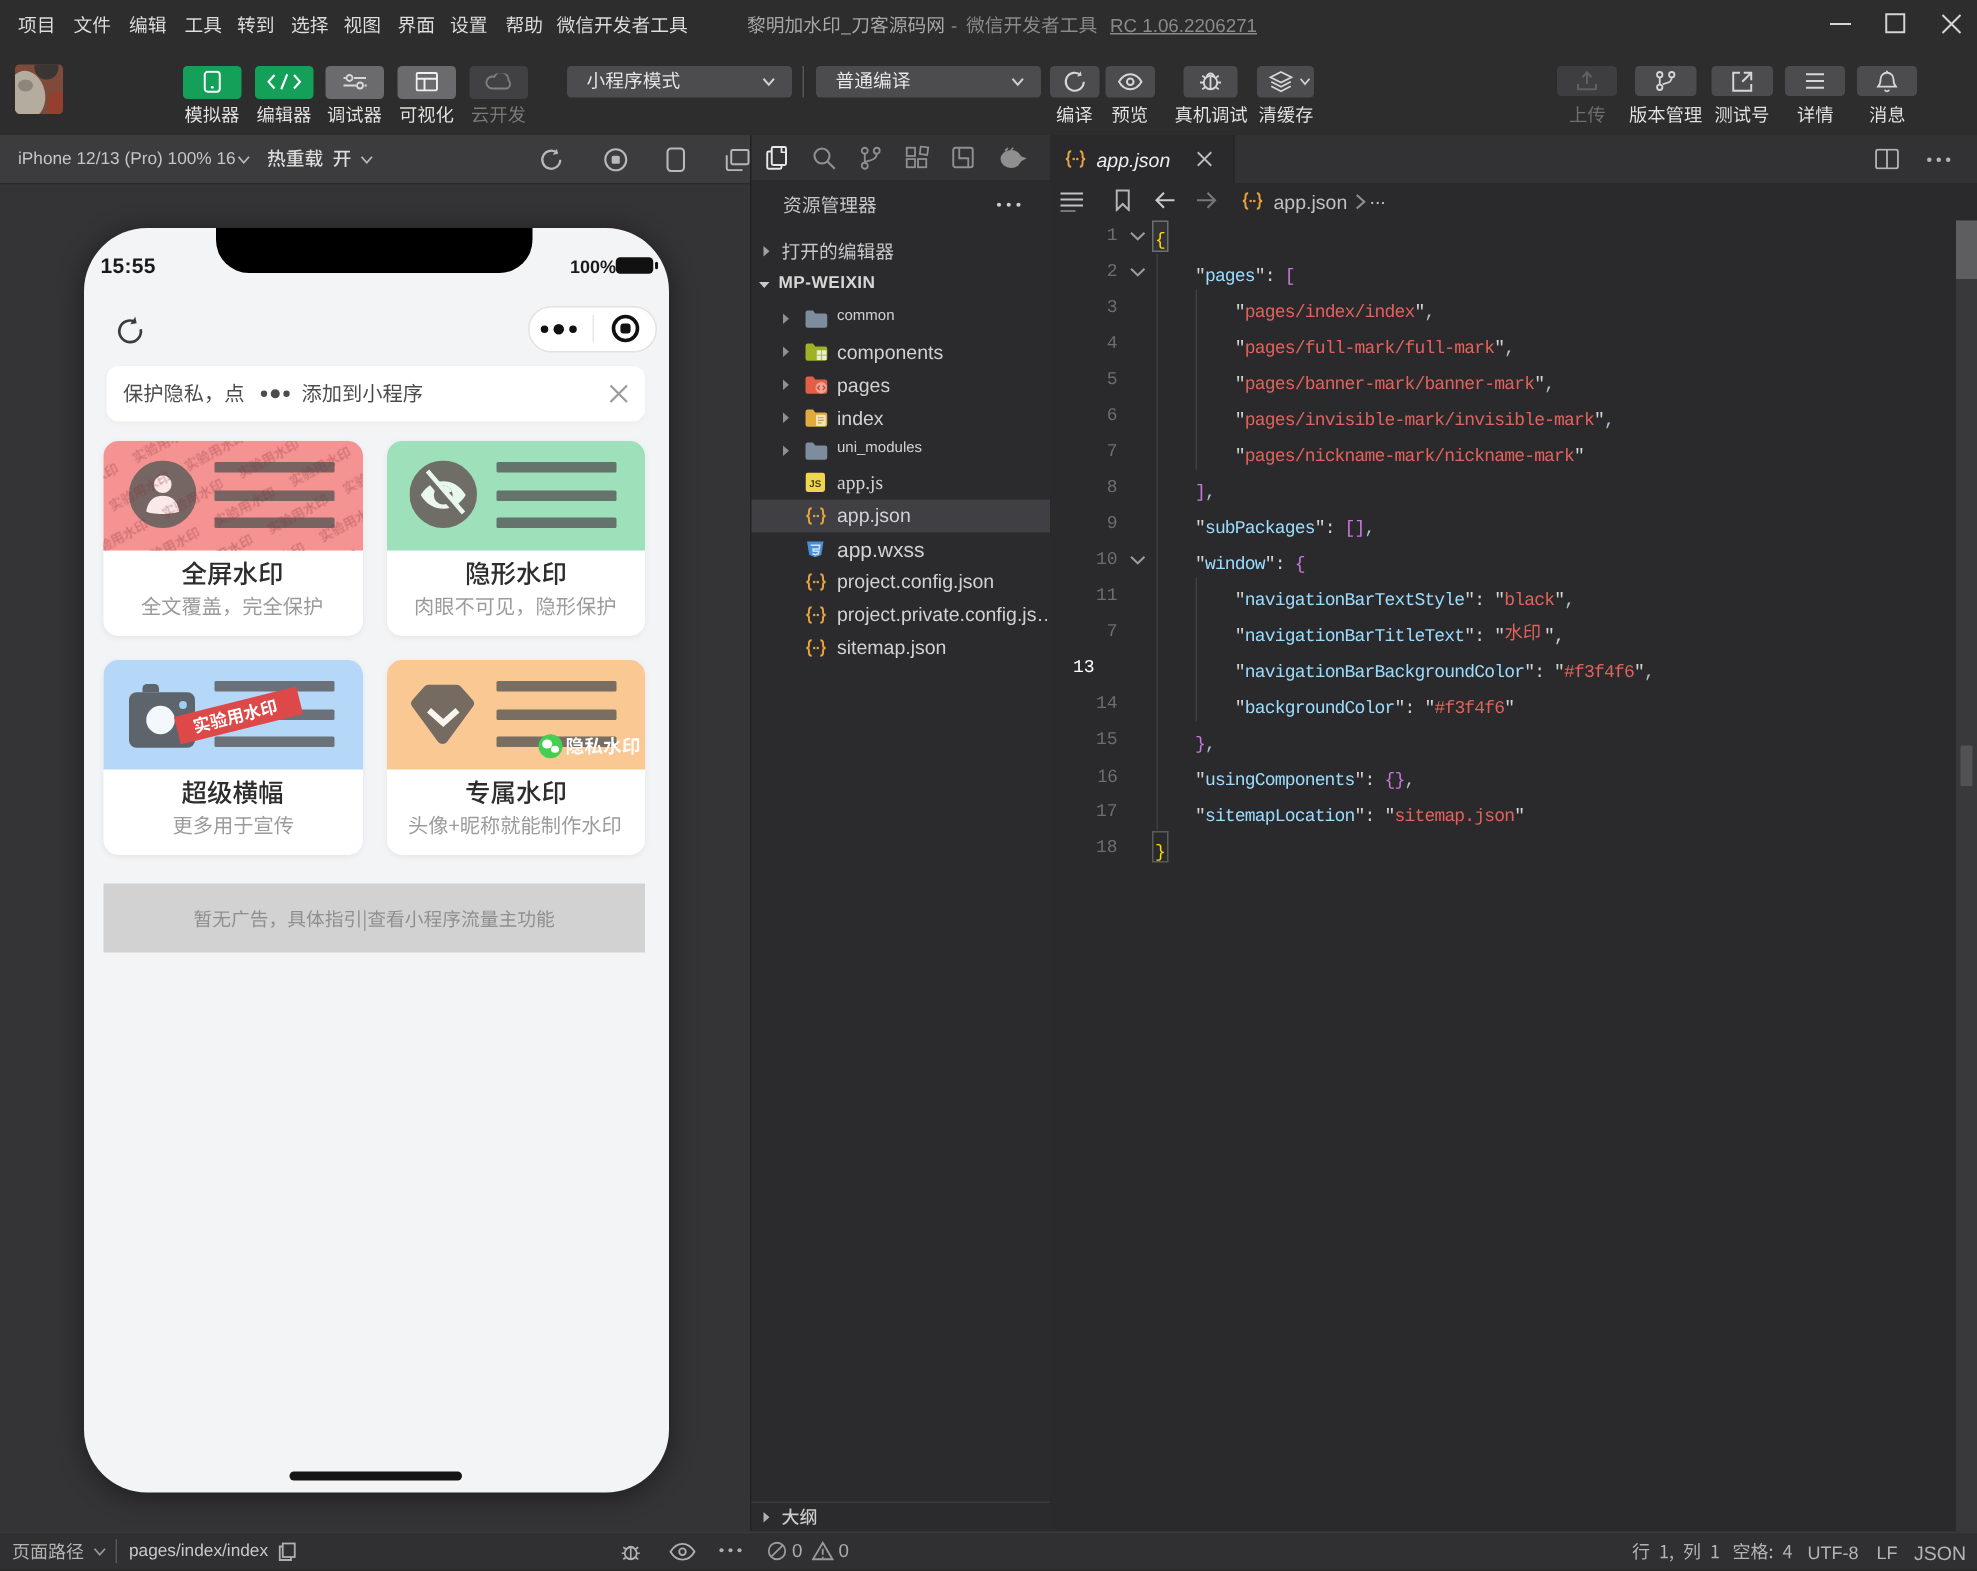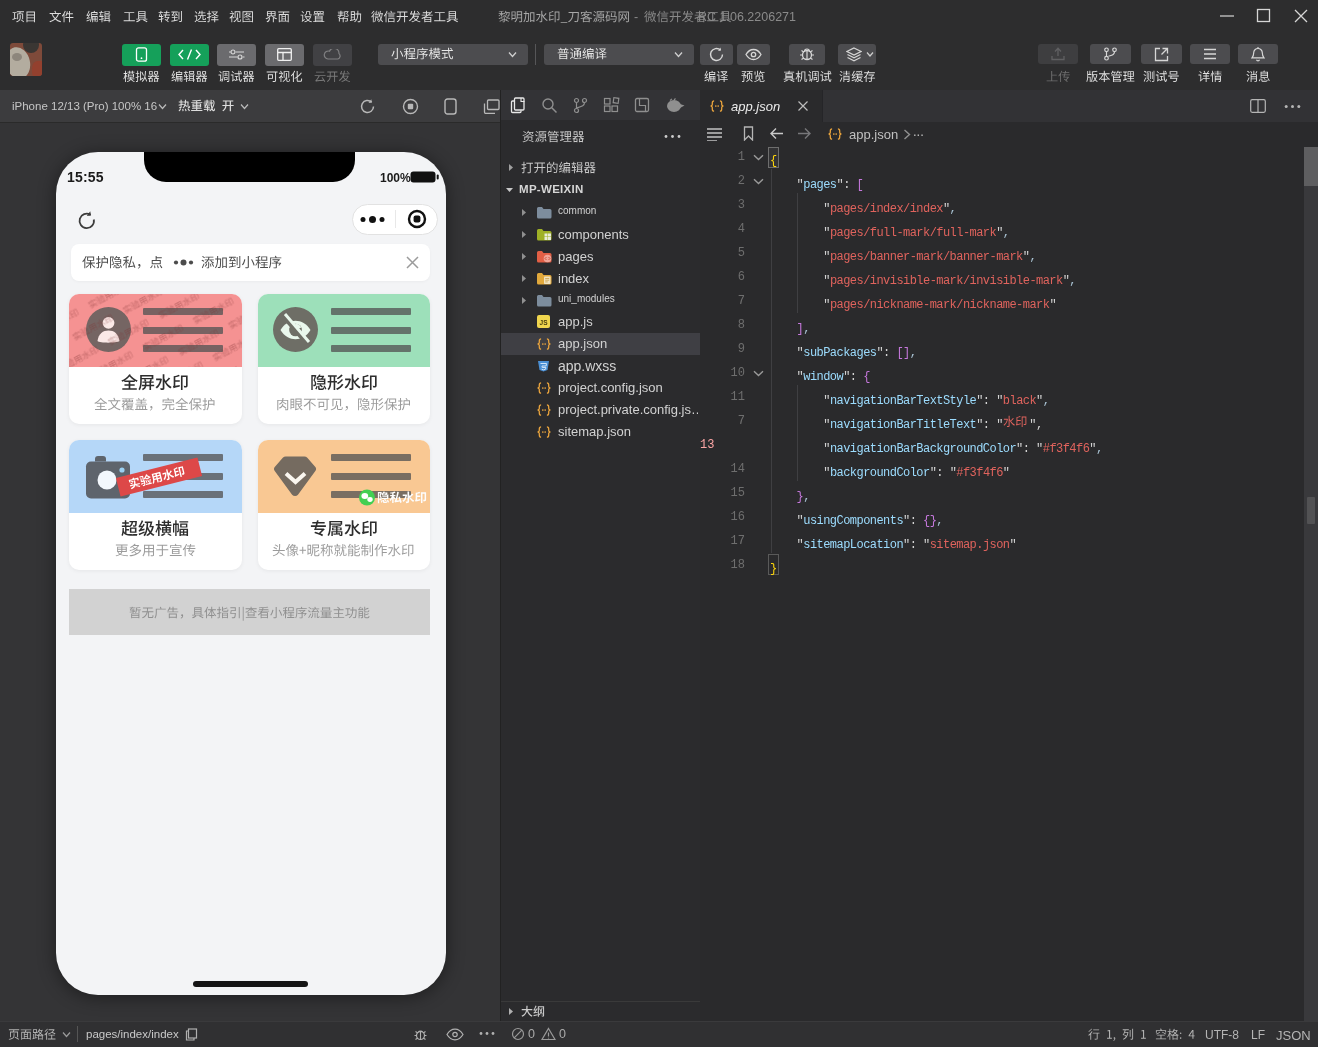--- a/index.html
+++ b/index.html
@@ -92,21 +92,21 @@
       <g transform="translate(0,12.25) scale(0.012500,0.012500)" fill="#8a8a8a">
         <use href="#g20" x="0"></use>
         <use href="#g21" x="1000"></use>
         <use href="#g22" x="2000"></use>
         <use href="#g23" x="3000"></use>
         <use href="#g24" x="4000"></use>
         <use href="#g6" x="5000"></use>
         <use href="#g7" x="6000"></use>
       </g>
     </svg>
-    <div style="position:absolute;left:698px;top:9.5px;color:#8a8a8a;font-size:12.5px;">RC 1.06.2206271</div>
+    <div style="position:absolute;left:740px;top:9.5px;color:#8a8a8a;font-size:12.5px;text-decoration:underline;">RC 1.06.2206271</div>
     <svg style="position:absolute;left:1219px;top:9px" width="16" height="14" viewBox="0 0 16 14">
       <path d="M1 7h14" stroke="#d6d6d6" stroke-width="1.2"></path>
     </svg>
     <svg style="position:absolute;left:1256px;top:8px" width="16" height="16" viewBox="0 0 16 16">
       <rect x="1.5" y="1.5" width="12" height="12" fill="none" stroke="#d6d6d6" stroke-width="1.3"></rect>
     </svg>
     <svg style="position:absolute;left:1293px;top:8px" width="16" height="16" viewBox="0 0 16 16">
       <path d="M2 2L14 14M14 2L2 14" stroke="#d6d6d6" stroke-width="1.3"></path>
     </svg>
     <div style="position:absolute;left:10px;top:43px;width:32px;height:33px;border-radius:3px;overflow:hidden;background:#7e4a3a;">
@@ -1166,21 +1166,21 @@
       <path d="M1 1l4 3.5L1 8z" fill="#909090"></path>
     </svg>
     <svg style="position:absolute;left:536px;top:293.5px" width="16" height="13" viewBox="0 0 16 13">
       <path d="M1 2.5a1.5 1.5 0 0 1 1.5-1.5H6l1.5 2H14a1.5 1.5 0 0 1 1.5 1.5V11a1.5 1.5 0 0 1-1.5 1.5H2.5A1.5 1.5 0 0 1 1 11z" fill="#7d8d9d"></path>
     </svg>
     <div style="position:absolute;left:558px;top:292.5px;color:#d2d2d2;font-size:10px;white-space:nowrap;max-width:140px;overflow:hidden;">uni_modules</div>
     <svg style="position:absolute;left:537px;top:315.0px" width="13" height="13" viewBox="0 0 13 13">
       <rect width="13" height="13" rx="2" fill="#f0d64e"></rect>
       <text x="6.5" y="9.8" font-family="Liberation Sans" font-size="6.5" font-weight="bold" fill="#4a4010" text-anchor="middle">JS</text>
     </svg>
-    <div style="position:absolute;left:558px;top:314.0px;color:#d2d2d2;font-size:13px;white-space:nowrap;max-width:140px;overflow:hidden;">app.js</div>
+    <div style="position:absolute;left:558px;top:314.0px;color:#d2d2d2;font-size:13px;white-space:nowrap;max-width:140px;overflow:hidden;font-family:Liberation Serif, serif;">app.js</div>
     <svg style="position:absolute;left:536px;top:337.5px" width="16" height="12" viewBox="0 0 16 12">
       <g fill="none" stroke="#e8a33d" stroke-width="1.3">
         <path d="M5.1 0.8C3.7 0.8 3.3 1.7 3.3 3V4.4C3.3 5.3 2.7 5.8 1.7 6C2.7 6.2 3.3 6.7 3.3 7.6V9C3.3 10.3 3.7 11.2 5.1 11.2"></path>
         <path d="M10.9 0.8C12.3 0.8 12.7 1.7 12.7 3V4.4C12.7 5.3 13.3 5.8 14.3 6C13.3 6.2 12.7 6.7 12.7 7.6V9C12.7 10.3 12.3 11.2 10.9 11.2"></path>
       </g>
       <circle cx="6.8" cy="6" r="0.85" fill="#e8a33d"></circle>
       <circle cx="9.2" cy="6" r="0.85" fill="#e8a33d"></circle>
     </svg>
     <div style="position:absolute;left:558px;top:336.0px;color:#d2d2d2;font-size:13px;white-space:nowrap;max-width:140px;overflow:hidden;">app.json</div>
     <svg style="position:absolute;left:537px;top:359.5px" width="13" height="12" viewBox="0 0 13 12">
@@ -1312,27 +1312,27 @@
     <div style="position:absolute;left:770px;top:389.5px;"><span class="mono">        <span style="color:#d4d4d4">"</span><span style="color:#9cdcfe">navigationBarTextStyle</span><span style="color:#d4d4d4">"</span><span style="color:#d4d4d4">: </span><span style="color:#d4d4d4">"</span><span style="color:#e0635d">black</span><span style="color:#d4d4d4">"</span><span style="color:#a9c3d4">,</span></span></div>
     <div style="position:absolute;left:700px;top:414px;width:45px;text-align:right;color:#6e6e6e;font-size:12px;font-family:'Liberation Mono',monospace;">7</div>
     <div style="position:absolute;left:770px;top:413.5px;"><span class="mono">        <span style="color:#d4d4d4">"</span><span style="color:#9cdcfe">navigationBarTitleText</span><span style="color:#d4d4d4">"</span><span style="color:#d4d4d4">: </span><span style="color:#d4d4d4">"</span></span></div>
     <svg style="position:absolute;left:1003.4px;top:413.6px;overflow:visible" width="24.4" height="15.9">
       <g transform="translate(0,11.96) scale(0.012200,0.012200)" fill="#e0635d">
         <use href="#g28" x="0"></use>
         <use href="#g29" x="1000"></use>
       </g>
     </svg>
     <div style="position:absolute;left:1029.35px;top:413.5px;"><span class="mono"><span style="color:#d4d4d4">"</span><span style="color:#d4d4d4">,</span></span></div>
-    <div style="position:absolute;left:700px;top:438px;width:45px;text-align:left;color:#fca5a5;font-size:12px;font-family:'Liberation Mono',monospace;">13</div>
+    <div style="position:absolute;left:700px;top:438px;width:45px;text-align:center;color:#ffffff;font-size:12px;font-family:'Liberation Mono',monospace;">13</div>
     <div style="position:absolute;left:770px;top:437.5px;"><span class="mono">        <span style="color:#d4d4d4">"</span><span style="color:#9cdcfe">navigationBarBackgroundColor</span><span style="color:#d4d4d4">"</span><span style="color:#d4d4d4">: </span><span style="color:#d4d4d4">"</span><span style="color:#e0635d">#f3f4f6</span><span style="color:#d4d4d4">"</span><span style="color:#a9c3d4">,</span></span></div>
     <div style="position:absolute;left:700px;top:462px;width:45px;text-align:right;color:#6e6e6e;font-size:12px;font-family:'Liberation Mono',monospace;">14</div>
     <div style="position:absolute;left:770px;top:461.5px;"><span class="mono">        <span style="color:#d4d4d4">"</span><span style="color:#9cdcfe">backgroundColor</span><span style="color:#d4d4d4">"</span><span style="color:#d4d4d4">: </span><span style="color:#d4d4d4">"</span><span style="color:#e0635d">#f3f4f6</span><span style="color:#d4d4d4">"</span></span></div>
     <div style="position:absolute;left:700px;top:486px;width:45px;text-align:right;color:#6e6e6e;font-size:12px;font-family:'Liberation Mono',monospace;">15</div>
     <div style="position:absolute;left:770px;top:485.5px;"><span class="mono">    <span style="color:#c678dd">}</span><span style="color:#a9c3d4">,</span></span></div>
-    <div style="position:absolute;left:700px;top:510px;width:45px;text-align:right;color:#6e6e6e;font-size:12px;font-family:Liberation Mono, monospace;">16</div>
+    <div style="position:absolute;left:700px;top:510px;width:45px;text-align:right;color:#6e6e6e;font-size:12px;font-family:Liberation Sans, sans-serif;">16</div>
     <div style="position:absolute;left:770px;top:509.5px;"><span class="mono">    <span style="color:#d4d4d4">"</span><span style="color:#9cdcfe">usingComponents</span><span style="color:#d4d4d4">"</span><span style="color:#d4d4d4">: </span><span style="color:#c678dd">{}</span><span style="color:#a9c3d4">,</span></span></div>
     <div style="position:absolute;left:700px;top:534px;width:45px;text-align:right;color:#6e6e6e;font-size:12px;font-family:'Liberation Mono',monospace;">17</div>
     <div style="position:absolute;left:770px;top:533.5px;"><span class="mono">    <span style="color:#d4d4d4">"</span><span style="color:#9cdcfe">sitemapLocation</span><span style="color:#d4d4d4">"</span><span style="color:#d4d4d4">: </span><span style="color:#d4d4d4">"</span><span style="color:#e0635d">sitemap.json</span><span style="color:#d4d4d4">"</span></span></div>
     <div style="position:absolute;left:700px;top:558px;width:45px;text-align:right;color:#6e6e6e;font-size:12px;font-family:'Liberation Mono',monospace;">18</div>
     <div style="position:absolute;left:770px;top:557.5px;"><span class="mono"><span style="color:#ffd70b">}</span></span></div>
     <div style="position:absolute;left:1304px;top:147px;width:14px;height:874px;background:#39393c;"></div>
     <div style="position:absolute;left:1304px;top:147px;width:14px;height:39px;background:#5e5e60;"></div>
     <div style="position:absolute;left:1306.5px;top:497px;width:8px;height:27px;background:#525254;border-radius:1px;"></div>
     <div style="position:absolute;left:0px;top:1021px;width:1318px;height:26px;background:#303032;border-top:1px solid #3a3a3c;box-sizing:border-box;"></div>
     <svg style="position:absolute;left:8.0px;top:1026.7px;overflow:visible" width="48.0" height="15.6">

